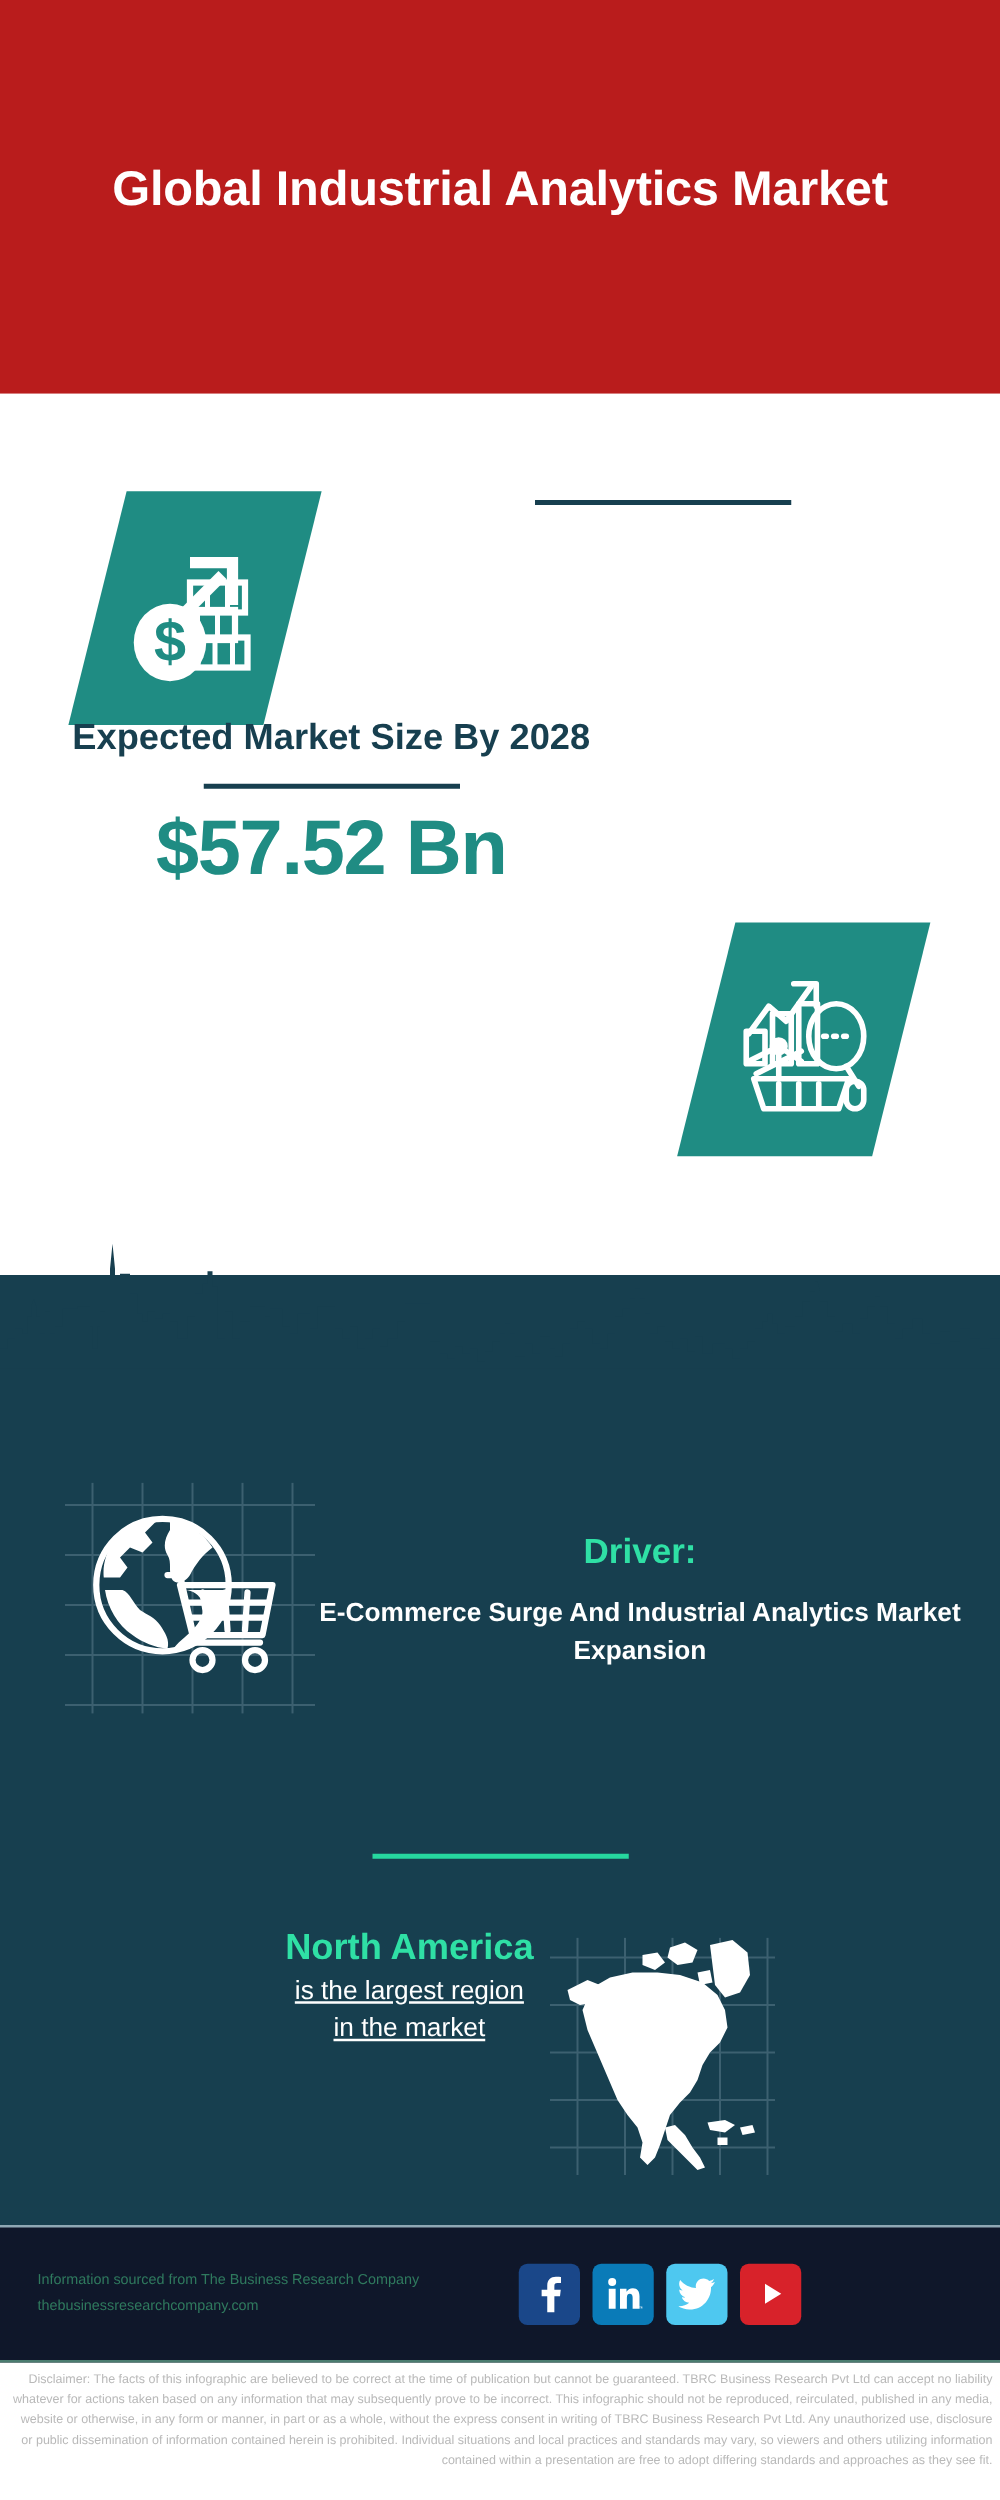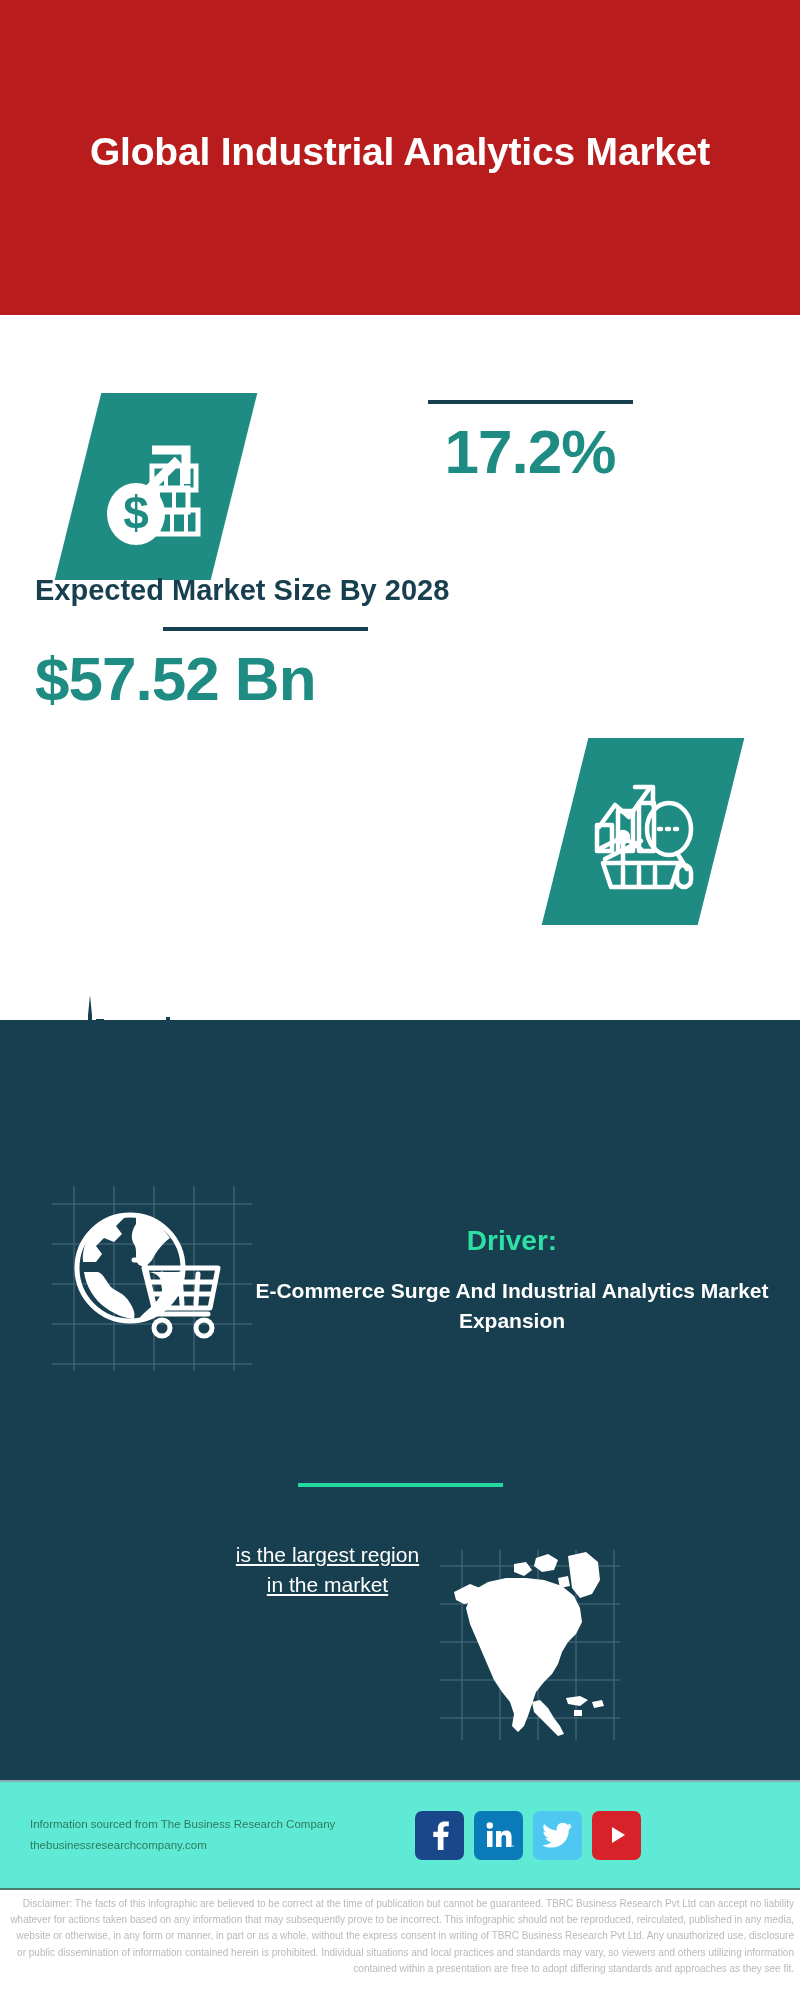--- a/index.html
+++ b/index.html
@@ -48,21 +48,21 @@
   .rule-accent{
     height:4px; background:#26d79f; width:205px;
   }
   .big-teal{
     color:#1f8c83; font-size:62px; font-weight:bold; line-height:1.1;
     margin-top:14px; letter-spacing:-1px;
   }
 
   
   .market-text{
-    position:absolute; left:35px; top:572px; width:460px; text-align:left;
+    position:absolute; left:35px; top:572px; width:460px; text-align:center;
   }
 
   
   .dark-body{
     position:absolute; left:0; top:1020px; width:800px; height:760px;
     background:#173f4f;
   }
   .skyline{
     position:absolute; left:0; top:975px; width:800px; height:120px;
     display:block;
@@ -98,21 +98,21 @@
   .region-sub{
     color:#ffffff; font-size:21px; font-weight:normal; line-height:1.45;text-decoration:underline;
   }
   .map-wrap{
     position:absolute; left:440px; top:1550px; width:180px; height:190px; overflow:hidden;
   }
 
   
   .footer{
     position:absolute; left:0; top:1780px; width:800px; height:110px;
-    background:#5eead4; border-top:2px solid #8fa8b5; border-bottom:2px solid #4a7c6f;
+    background:#0f172a; border-top:2px solid #8fa8b5; border-bottom:2px solid #4a7c6f;
     display:flex; align-items:center;
   }
   .footer-text{
     margin-left:30px; width:350px; color:#2f7a5e; font-size:11.5px; line-height:1.85;
   }
   .social-row{ display:flex; gap:10px; margin-left:35px; }
   .social{
     width:49px; height:49px; border-radius:7px; display:flex;
     align-items:center; justify-content:center; color:#fff;
   }
@@ -154,21 +154,20 @@
       <line x1="90" y1="88" x2="90" y2="112" stroke="#ffffff" stroke-width="4"></line>
 
       <ellipse cx="40" cy="92" rx="29" ry="31" fill="#ffffff"></ellipse>
       <text x="40" y="107" font-family="Liberation Sans, sans-serif" font-size="46" font-weight="bold" fill="#1f8c83" text-anchor="middle">$</text>
     </svg>
   </div>
 </div>
 
 <div class="growth-text">
   <div class="rule"></div>
-  <div class="big-teal">17.2%</div>
 </div>
 
 <div class="market-text">
   <div class="label-dark">Expected Market Size By 2028</div>
   <div class="rule"></div>
   <div class="big-teal">$57.52 Bn</div>
 </div>
 
 <div class="para-icon icon-market">
   <div class="para-inner">
@@ -250,20 +249,21 @@
 <div class="driver-text">
   <div class="driver-head">Driver:</div>
   <div class="driver-body">E-Commerce Surge And Industrial Analytics Market Expansion</div>
 </div>
 
 <div class="divider-wrap">
   <div class="rule-accent"></div>
 </div>
 
 <div class="region-text">
+  <div class="region-head">North America</div>
   <div class="region-sub">is the largest region</div>
   <div class="region-sub">in the market</div>
 </div>
 
 <div class="map-wrap">
   <svg class="grid-bg" viewBox="0 0 180 190">
     <g stroke="#3c6070" stroke-width="1.6">
       <line x1="22" y1="0" x2="22" y2="190"></line>
       <line x1="60" y1="0" x2="60" y2="190"></line>
       <line x1="98" y1="0" x2="98" y2="190"></line>

